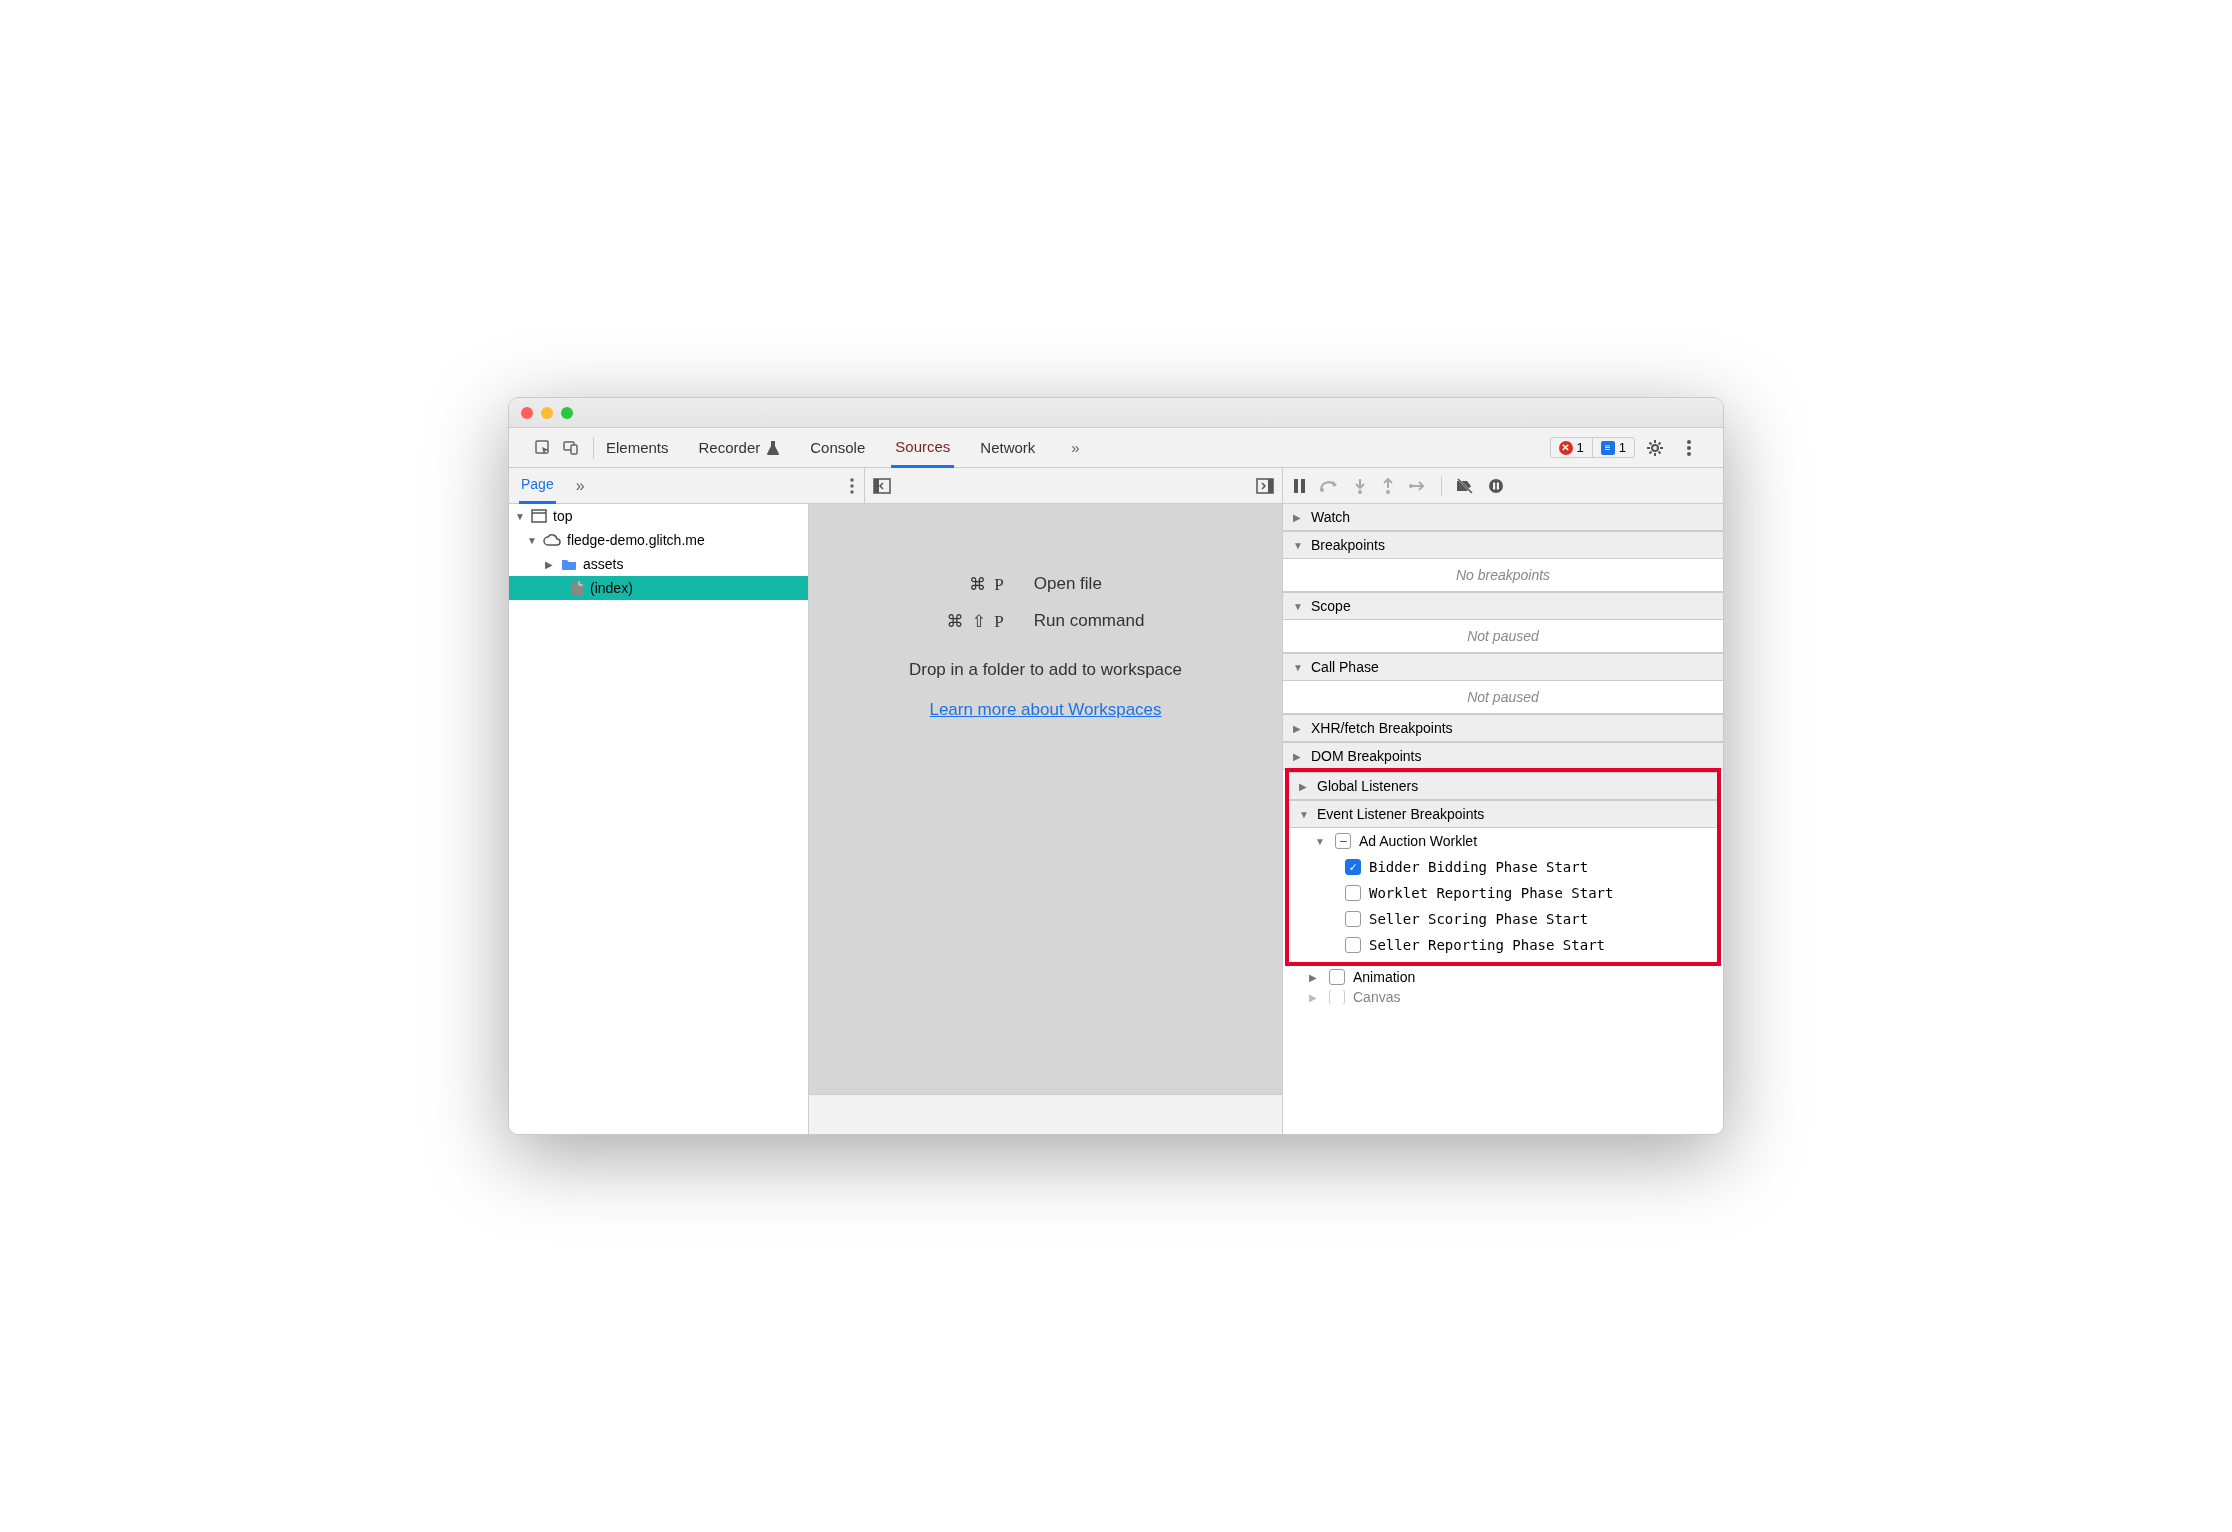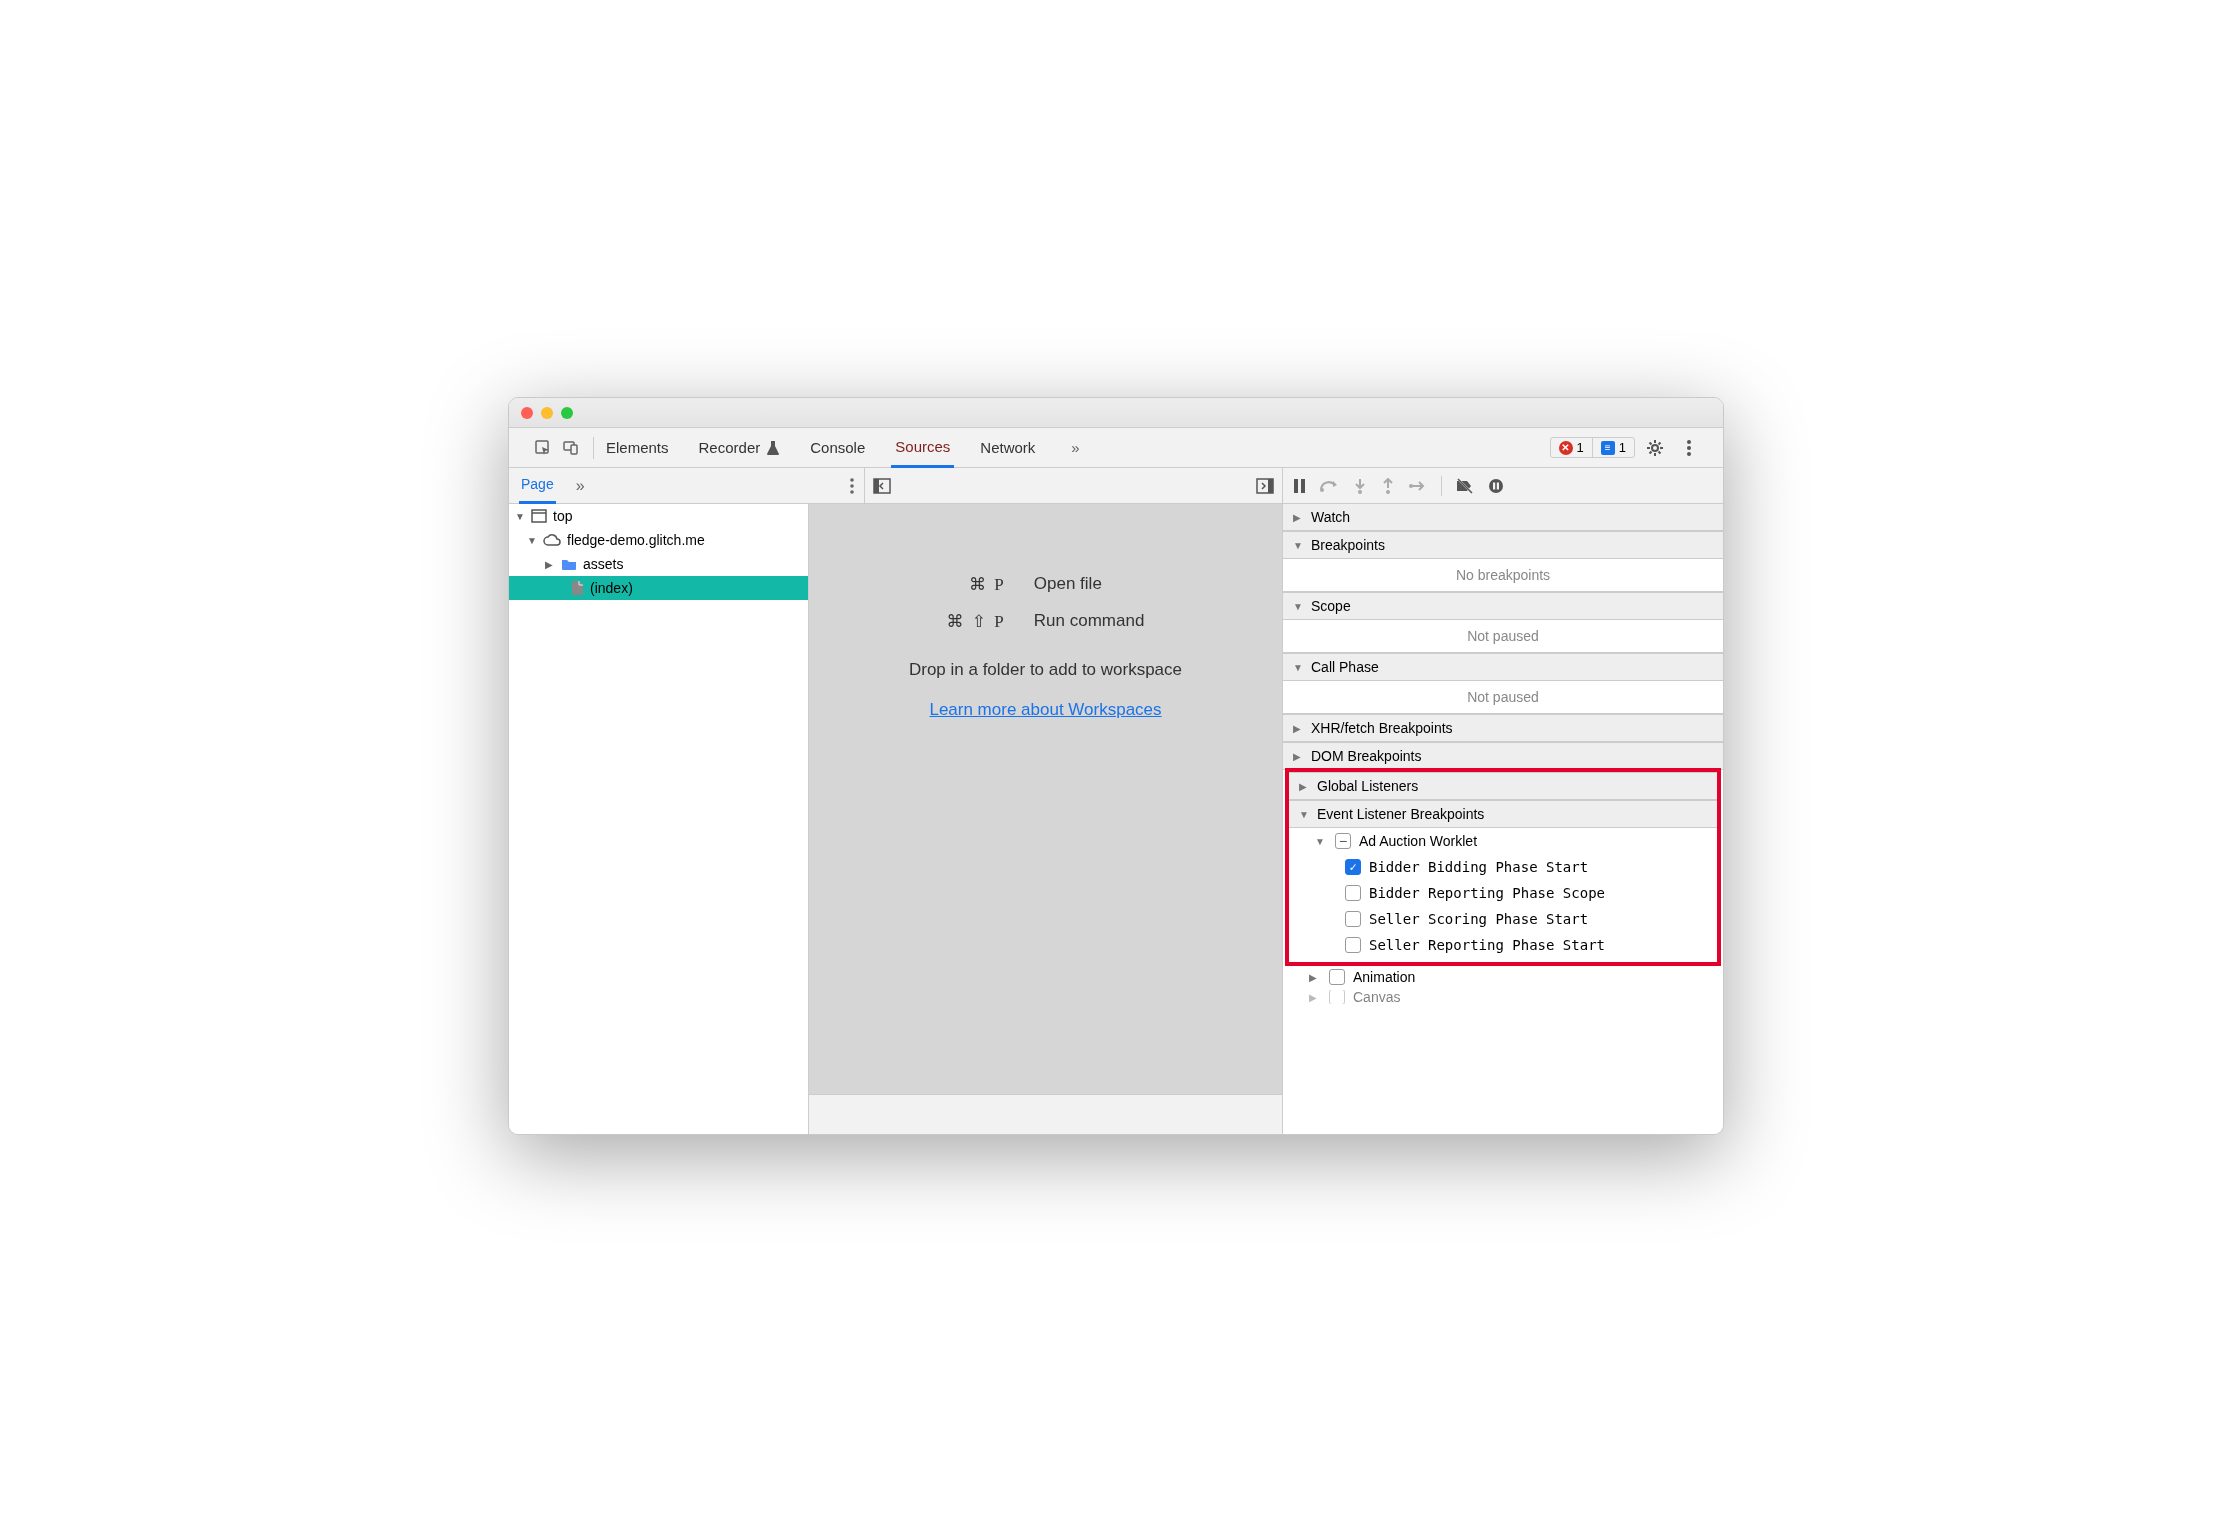--- a/index.html
+++ b/index.html
@@ -85,21 +85,21 @@
 .hint-grid{display:grid;grid-template-columns:auto auto;gap:16px 28px;margin-bottom:28px}
 .hint-key{text-align:right;font-family:-apple-system;letter-spacing:2px}
 .drop-text{margin-bottom:20px}
 .link{color:#1a73e8;text-decoration:underline;cursor:pointer}
 .panel-mid{position:relative}
 .mid-footer{position:absolute;bottom:0;left:0;right:0;height:40px;background:#f2f2f2;border-top:1px solid #ccc}
 
 .panel-right{width:440px;background:#fff;display:flex;flex-direction:column;overflow:auto;font-size:14px}
 .acc-head{background:#eee;border-bottom:1px solid #ccc;border-top:1px solid #ccc;padding:5px 10px;display:flex;align-items:center;gap:6px;cursor:pointer}
 .acc-head:first-child{border-top:none}
-.acc-body{padding:8px 26px;text-align:center;color:#888;background:#fff;border-bottom:1px solid #ccc}
+.acc-body{padding:8px 26px;text-align:center;color:#888;font-style:italic;background:#fff;border-bottom:1px solid #ccc}
 .tri2{color:#777;font-size:10px;width:12px;display:inline-block}
 .el-list{background:#fff}
 .el-row{display:flex;align-items:center;padding:5px 10px 5px 26px;gap:8px}
 .el-sub{padding-left:56px;font-family:Menlo,Consolas,monospace}
 .cbx{width:16px;height:16px;border:1.5px solid #999;border-radius:3px;display:inline-flex;align-items:center;justify-content:center;flex-shrink:0;cursor:pointer}
 .cbx.checked{background:#1a73e8;border-color:#1a73e8;color:#fff;font-size:12px;font-weight:bold}
 .cbx.mixed{color:#555}
 .highlight-box{border:4px solid #e3002d;margin:-2px 2px;padding-bottom:4px}
 
 svg{display:block}
@@ -342,21 +342,21 @@
             <span class="tri2">▼</span>
             <span class="cbx mixed">−</span>
             <span>Ad Auction Worklet</span>
           </div>
           <div class="el-row el-sub">
             <span class="cbx checked">✓</span>
             <span>Bidder Bidding Phase Start</span>
           </div>
           <div class="el-row el-sub">
             <span class="cbx"></span>
-            <span>Bidder Reporting Phase Scope</span>
+            <span>Worklet Reporting Phase Start</span>
           </div>
           <div class="el-row el-sub">
             <span class="cbx"></span>
             <span>Seller Scoring Phase Start</span>
           </div>
           <div class="el-row el-sub">
             <span class="cbx"></span>
             <span>Seller Reporting Phase Start</span>
           </div>
         </div>

